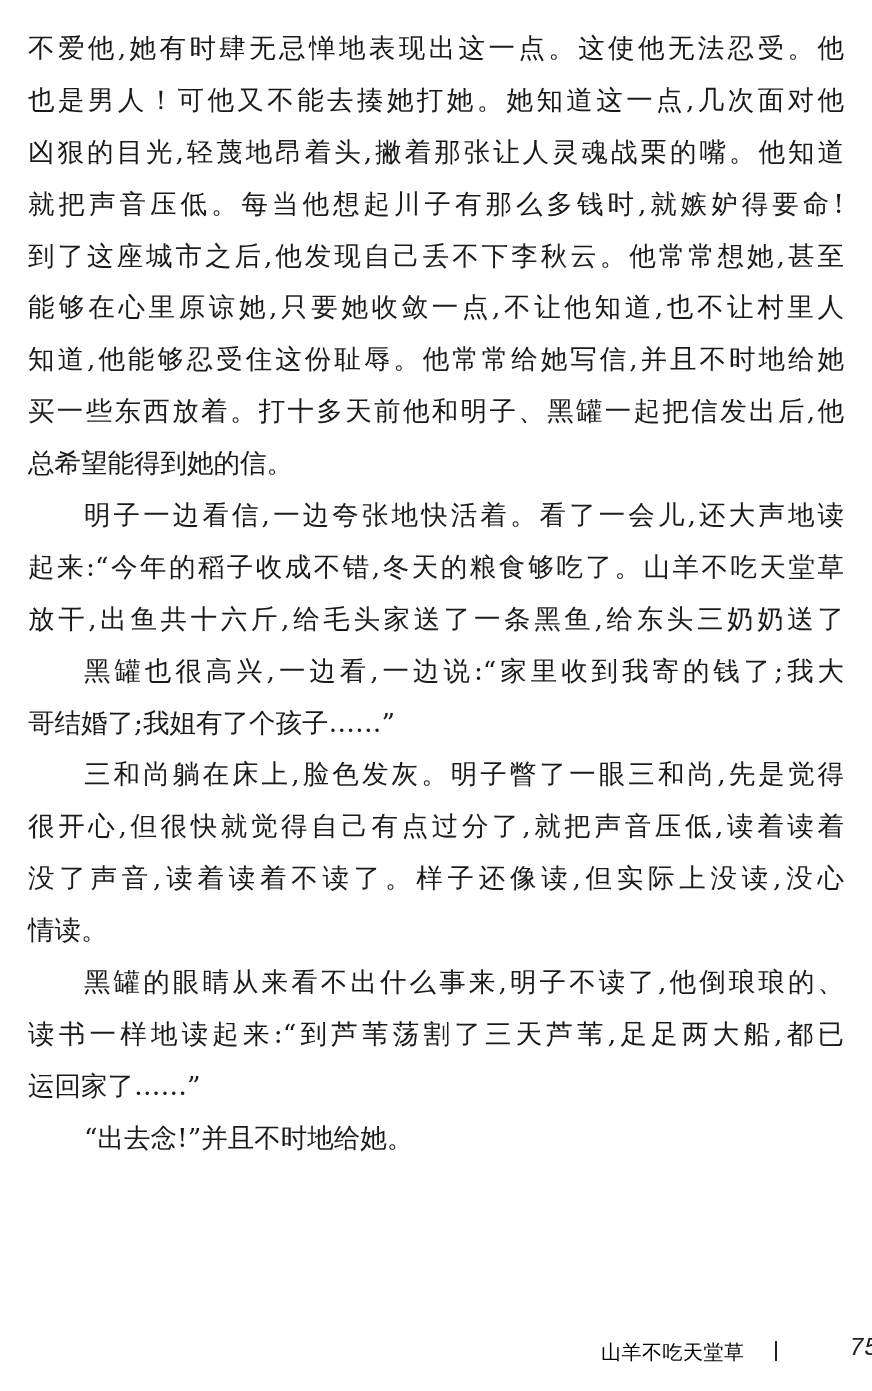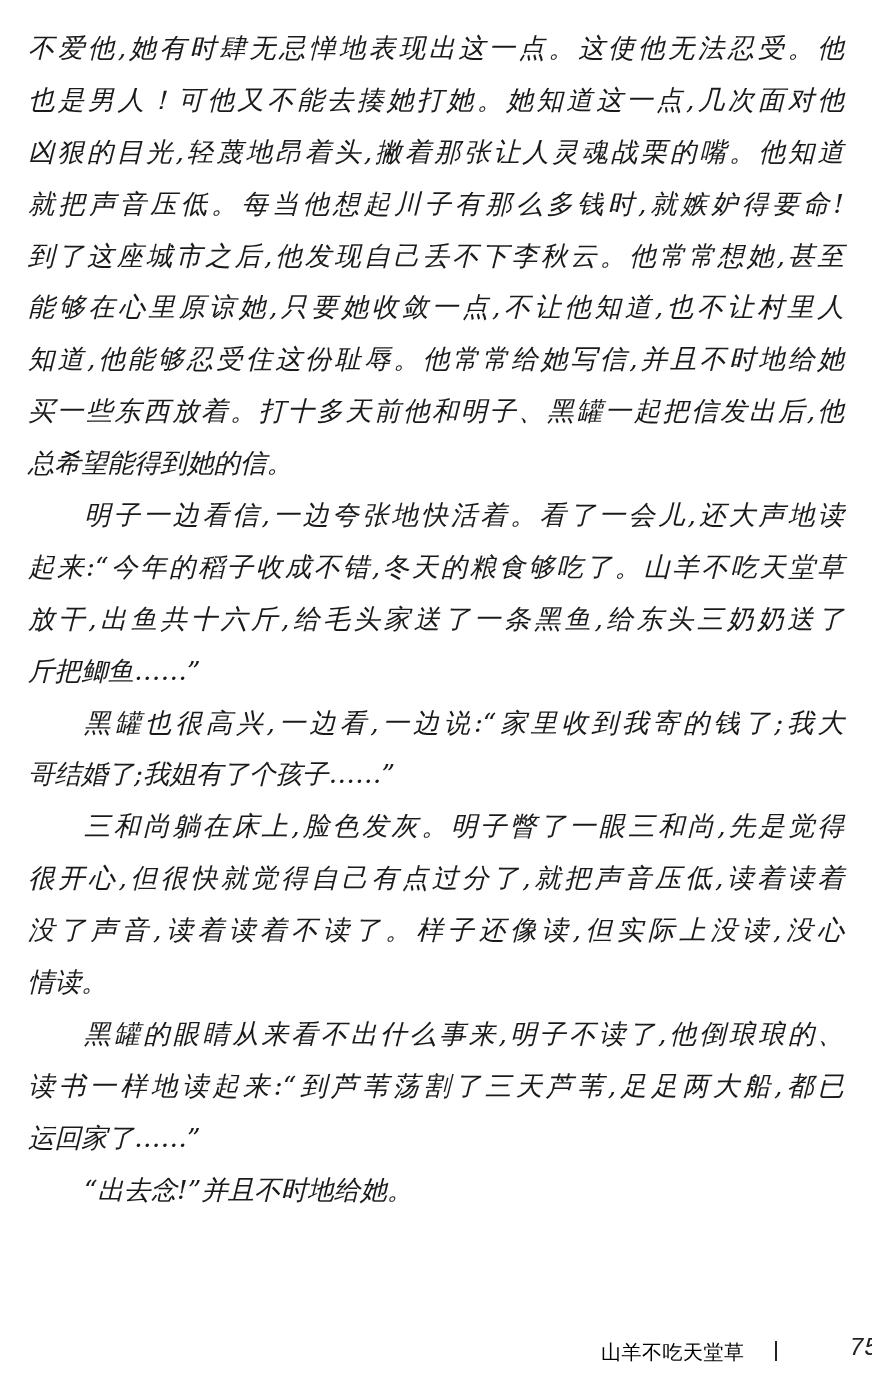--- a/index.html
+++ b/index.html
@@ -23,21 +23,20 @@
     }
     .line {
       display: block;
       height: 51.9px;
       line-height: 51.9px;
       font-size: 26.5px;
       white-space: nowrap;
       text-align: justify;
       text-align-last: justify;
       letter-spacing: 0px;
-      font-style: italic;
     }
     .line.last {
       text-align-last: left;
     }
     .line.indent {
       padding-left: 56px;
     }
     .footer {
       position: absolute;
       top: 1333px;
@@ -81,21 +80,20 @@
   <div class="line">凶狠的目光,轻蔑地昂着头,撇着那张让人灵魂战栗的嘴。他知道</div>
   <div class="line">就把声音压低。每当他想起川子有那么多钱时,就嫉妒得要命!</div>
   <div class="line">到了这座城市之后,他发现自己丢不下李秋云。他常常想她,甚至</div>
   <div class="line">能够在心里原谅她,只要她收敛一点,不让他知道,也不让村里人</div>
   <div class="line">知道,他能够忍受住这份耻辱。他常常给她写信,并且不时地给她</div>
   <div class="line">买一些东西放着。打十多天前他和明子、黑罐一起把信发出后,他</div>
   <div class="line last">总希望能得到她的信。</div>
   <div class="line indent">明子一边看信,一边夸张地快活着。看了一会儿,还大声地读</div>
   <div class="line">起来:“今年的稻子收成不错,冬天的粮食够吃了。山羊不吃天堂草</div>
   <div class="line">放干,出鱼共十六斤,给毛头家送了一条黑鱼,给东头三奶奶送了</div>
-  <div class="line last">斤把鲫鱼……”</div>
   <div class="line indent">黑罐也很高兴,一边看,一边说:“家里收到我寄的钱了;我大</div>
   <div class="line last">哥结婚了;我姐有了个孩子……”</div>
   <div class="line indent">三和尚躺在床上,脸色发灰。明子瞥了一眼三和尚,先是觉得</div>
   <div class="line">很开心,但很快就觉得自己有点过分了,就把声音压低,读着读着</div>
   <div class="line">没了声音,读着读着不读了。样子还像读,但实际上没读,没心</div>
   <div class="line last">情读。</div>
   <div class="line indent">黑罐的眼睛从来看不出什么事来,明子不读了,他倒琅琅的、</div>
   <div class="line">读书一样地读起来:“到芦苇荡割了三天芦苇,足足两大船,都已</div>
   <div class="line last">运回家了……”</div>
   <div class="line indent last">“出去念!”并且不时地给她。</div>

